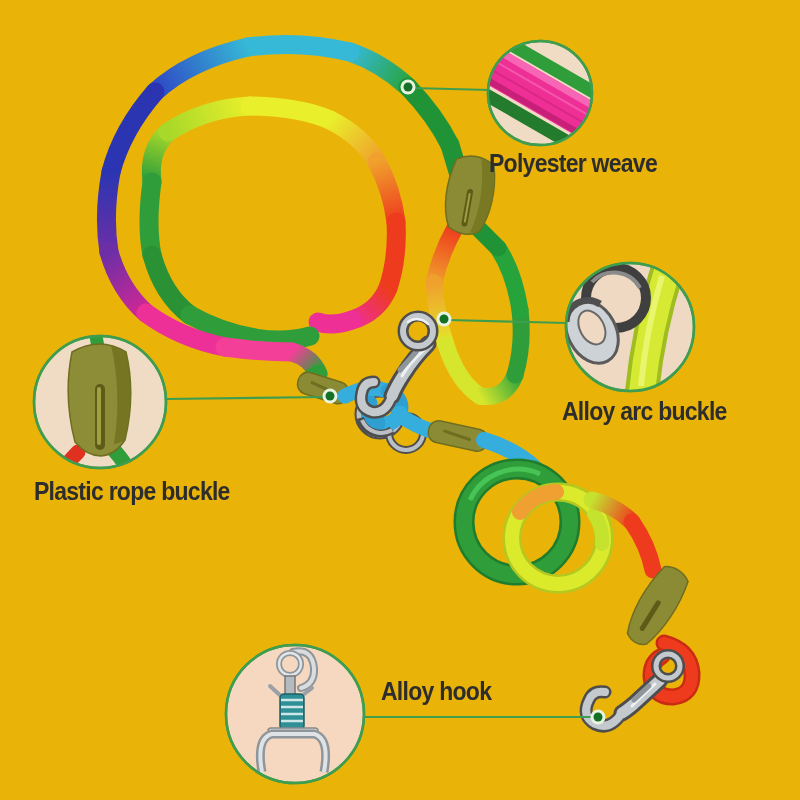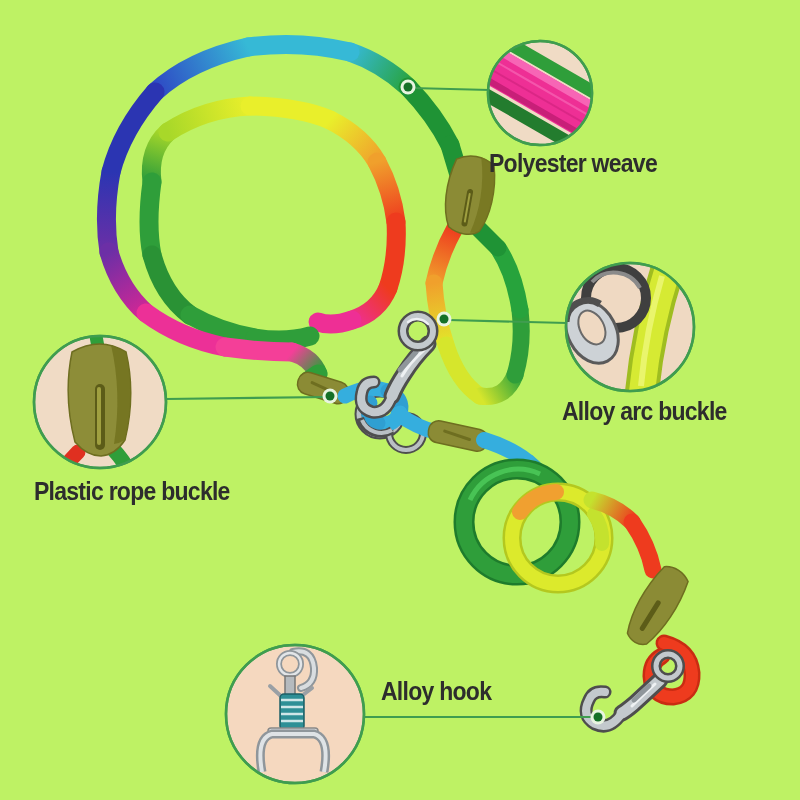--- a/index.html
+++ b/index.html
@@ -1,17 +1,17 @@
 <!DOCTYPE html>
 <html><head>
 <meta charset="utf-8">
 <style>
   html,body{margin:0;padding:0;background:#fff;}
   .stage{
-    position:relative;width:800px;height:800px;background:#bef264;
+    position:relative;width:800px;height:800px;background:#eab308;
     font-family:"Liberation Sans", sans-serif;overflow:hidden;
   }
   .stage svg{position:absolute;left:0;top:0;}
   .callout-label{
     position:absolute;font-weight:bold;font-size:25px;color:#2d2d2d;
     letter-spacing:-0.8px;white-space:nowrap;transform:scaleX(.92);
     transform-origin:left center;
   }
   #label-polyester{left:489px;top:149px;}
   #label-arcbuckle{left:562px;top:397px;}

